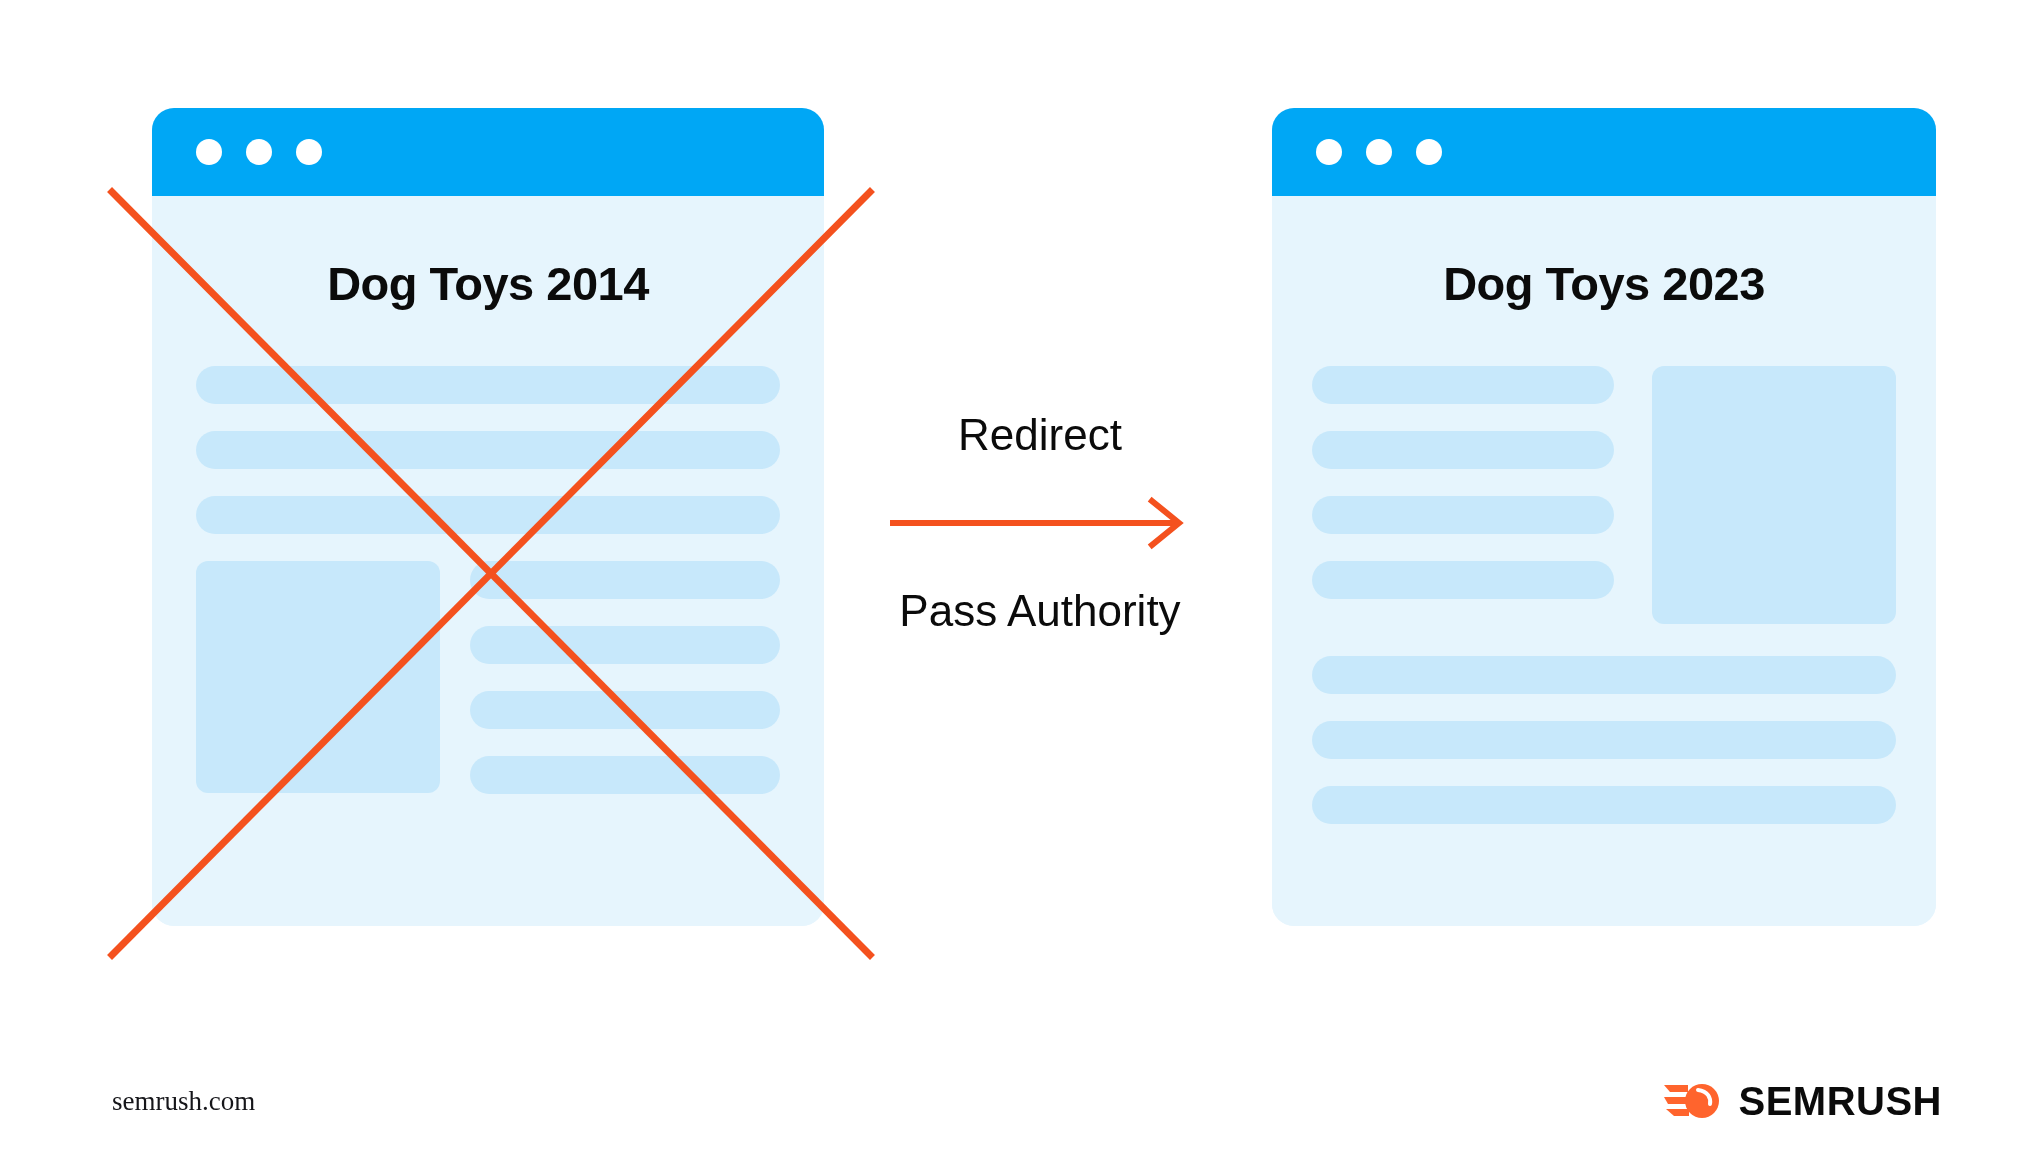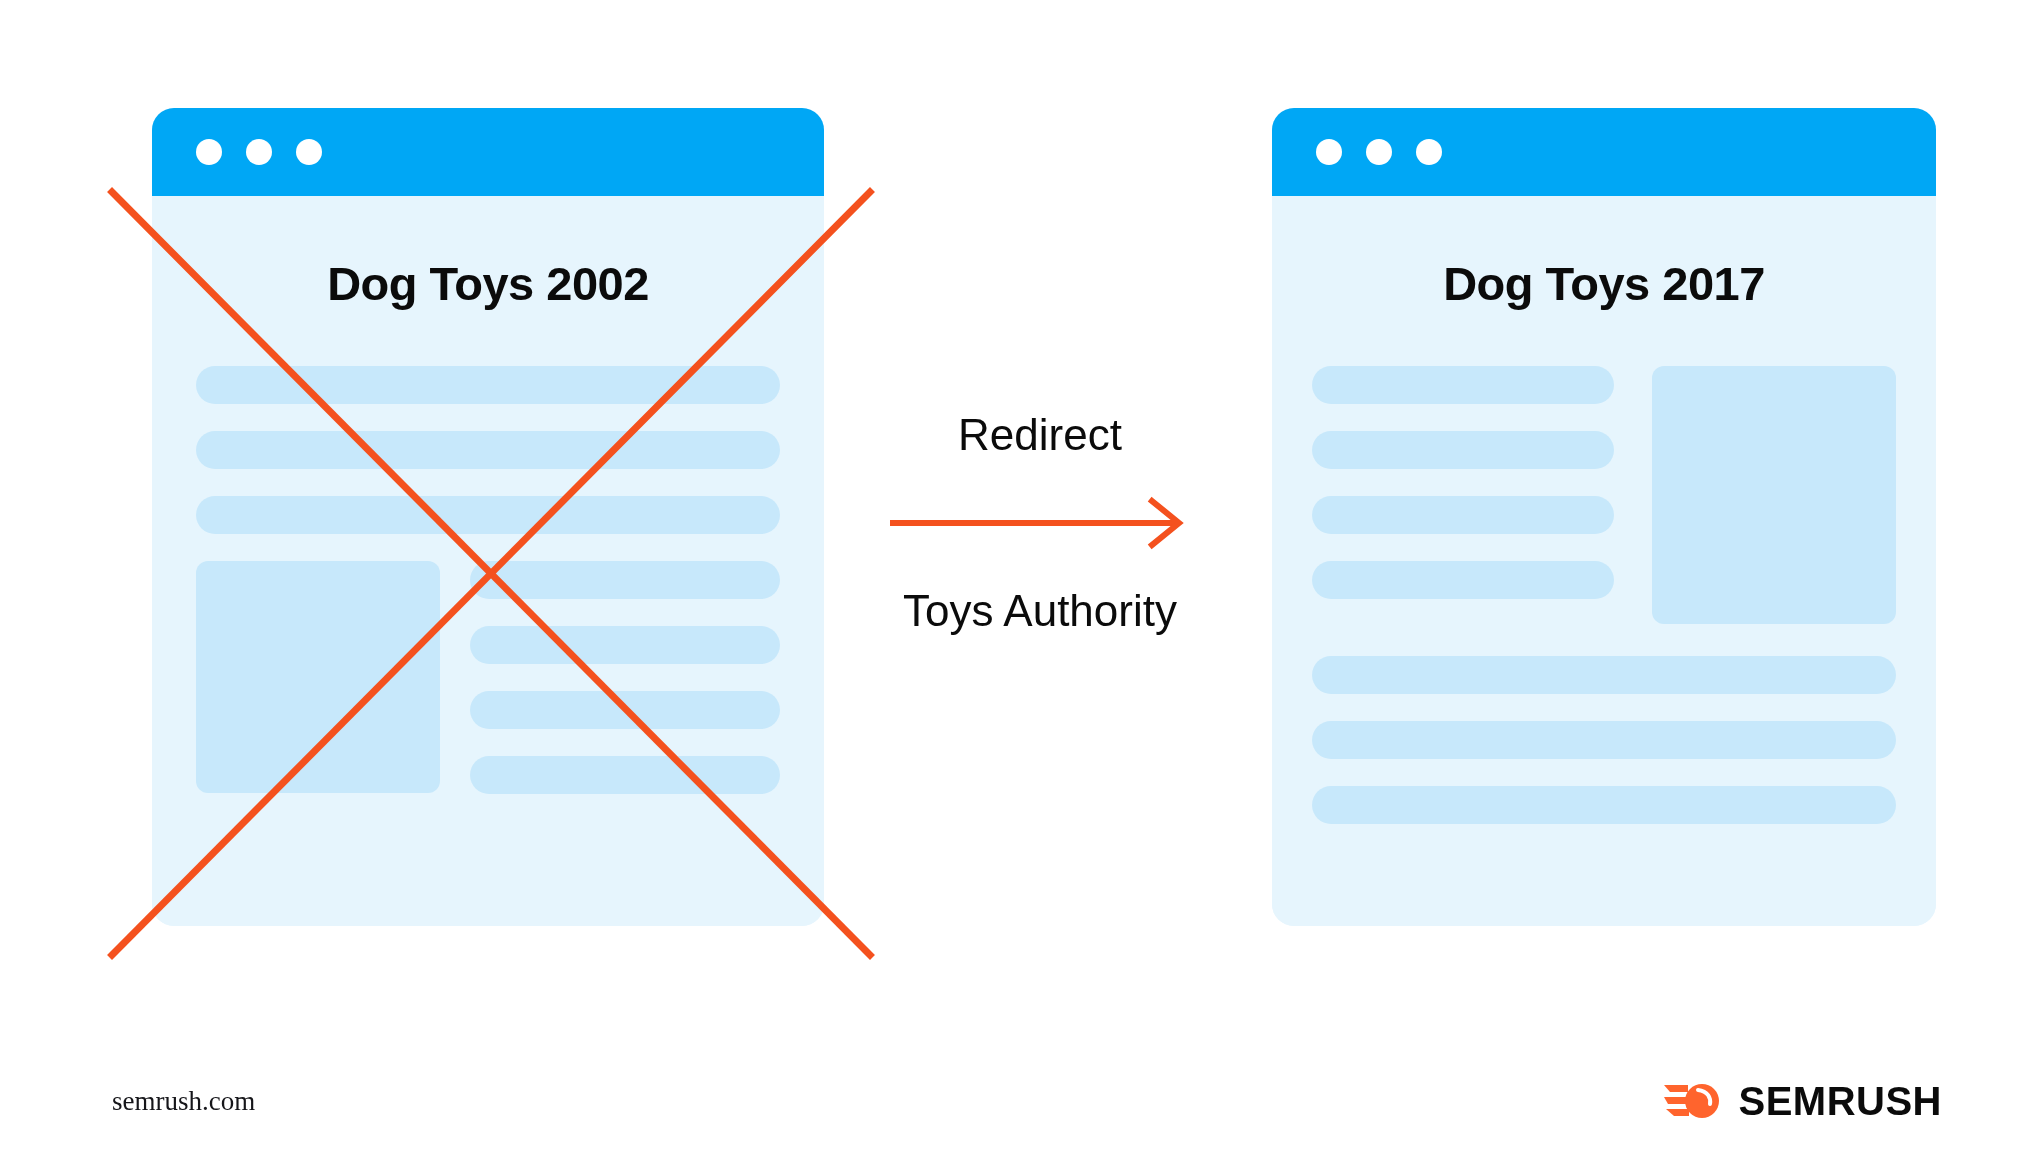--- a/index.html
+++ b/index.html
@@ -156,21 +156,21 @@
 
 <div class="stage">
 
   <div class="browser" id="left-window">
     <div class="browser-titlebar">
       <span class="dot"></span>
       <span class="dot"></span>
       <span class="dot"></span>
     </div>
     <div class="browser-body">
-      <div class="page-title">Dog Toys 2002</div>
+      <div class="page-title">Dog Toys 2014</div>
       <div class="skeleton-area">
         <div id="left-rows">
           <div class="bar"></div>
           <div class="bar"></div>
           <div class="bar"></div>
         </div>
         <div id="left-split">
           <div class="block"></div>
           <div class="split-bars">
             <div class="bar"></div>
@@ -189,31 +189,31 @@
   </svg>
 
   <div id="middle-column">
     <div class="middle-label">Redirect</div>
     <div id="arrow-wrap">
       <svg width="300" height="58" viewBox="0 0 300 58" xmlns="http://www.w3.org/2000/svg">
         <line x1="0" y1="29" x2="285" y2="29" stroke="#F4511E" stroke-width="6"></line>
         <polyline points="262,7 289,29 262,51" fill="none" stroke="#F4511E" stroke-width="6" stroke-linecap="square" stroke-linejoin="miter"></polyline>
       </svg>
     </div>
-    <div class="middle-label">Toys Authority</div>
+    <div class="middle-label">Pass Authority</div>
   </div>
 
   <div class="browser" id="right-window">
     <div class="browser-titlebar">
       <span class="dot"></span>
       <span class="dot"></span>
       <span class="dot"></span>
     </div>
     <div class="browser-body">
-      <div class="page-title">Dog Toys 2017</div>
+      <div class="page-title">Dog Toys 2023</div>
       <div class="skeleton-area">
         <div id="right-split">
           <div class="split-bars">
             <div class="bar"></div>
             <div class="bar"></div>
             <div class="bar"></div>
             <div class="bar"></div>
           </div>
           <div class="block"></div>
         </div>

